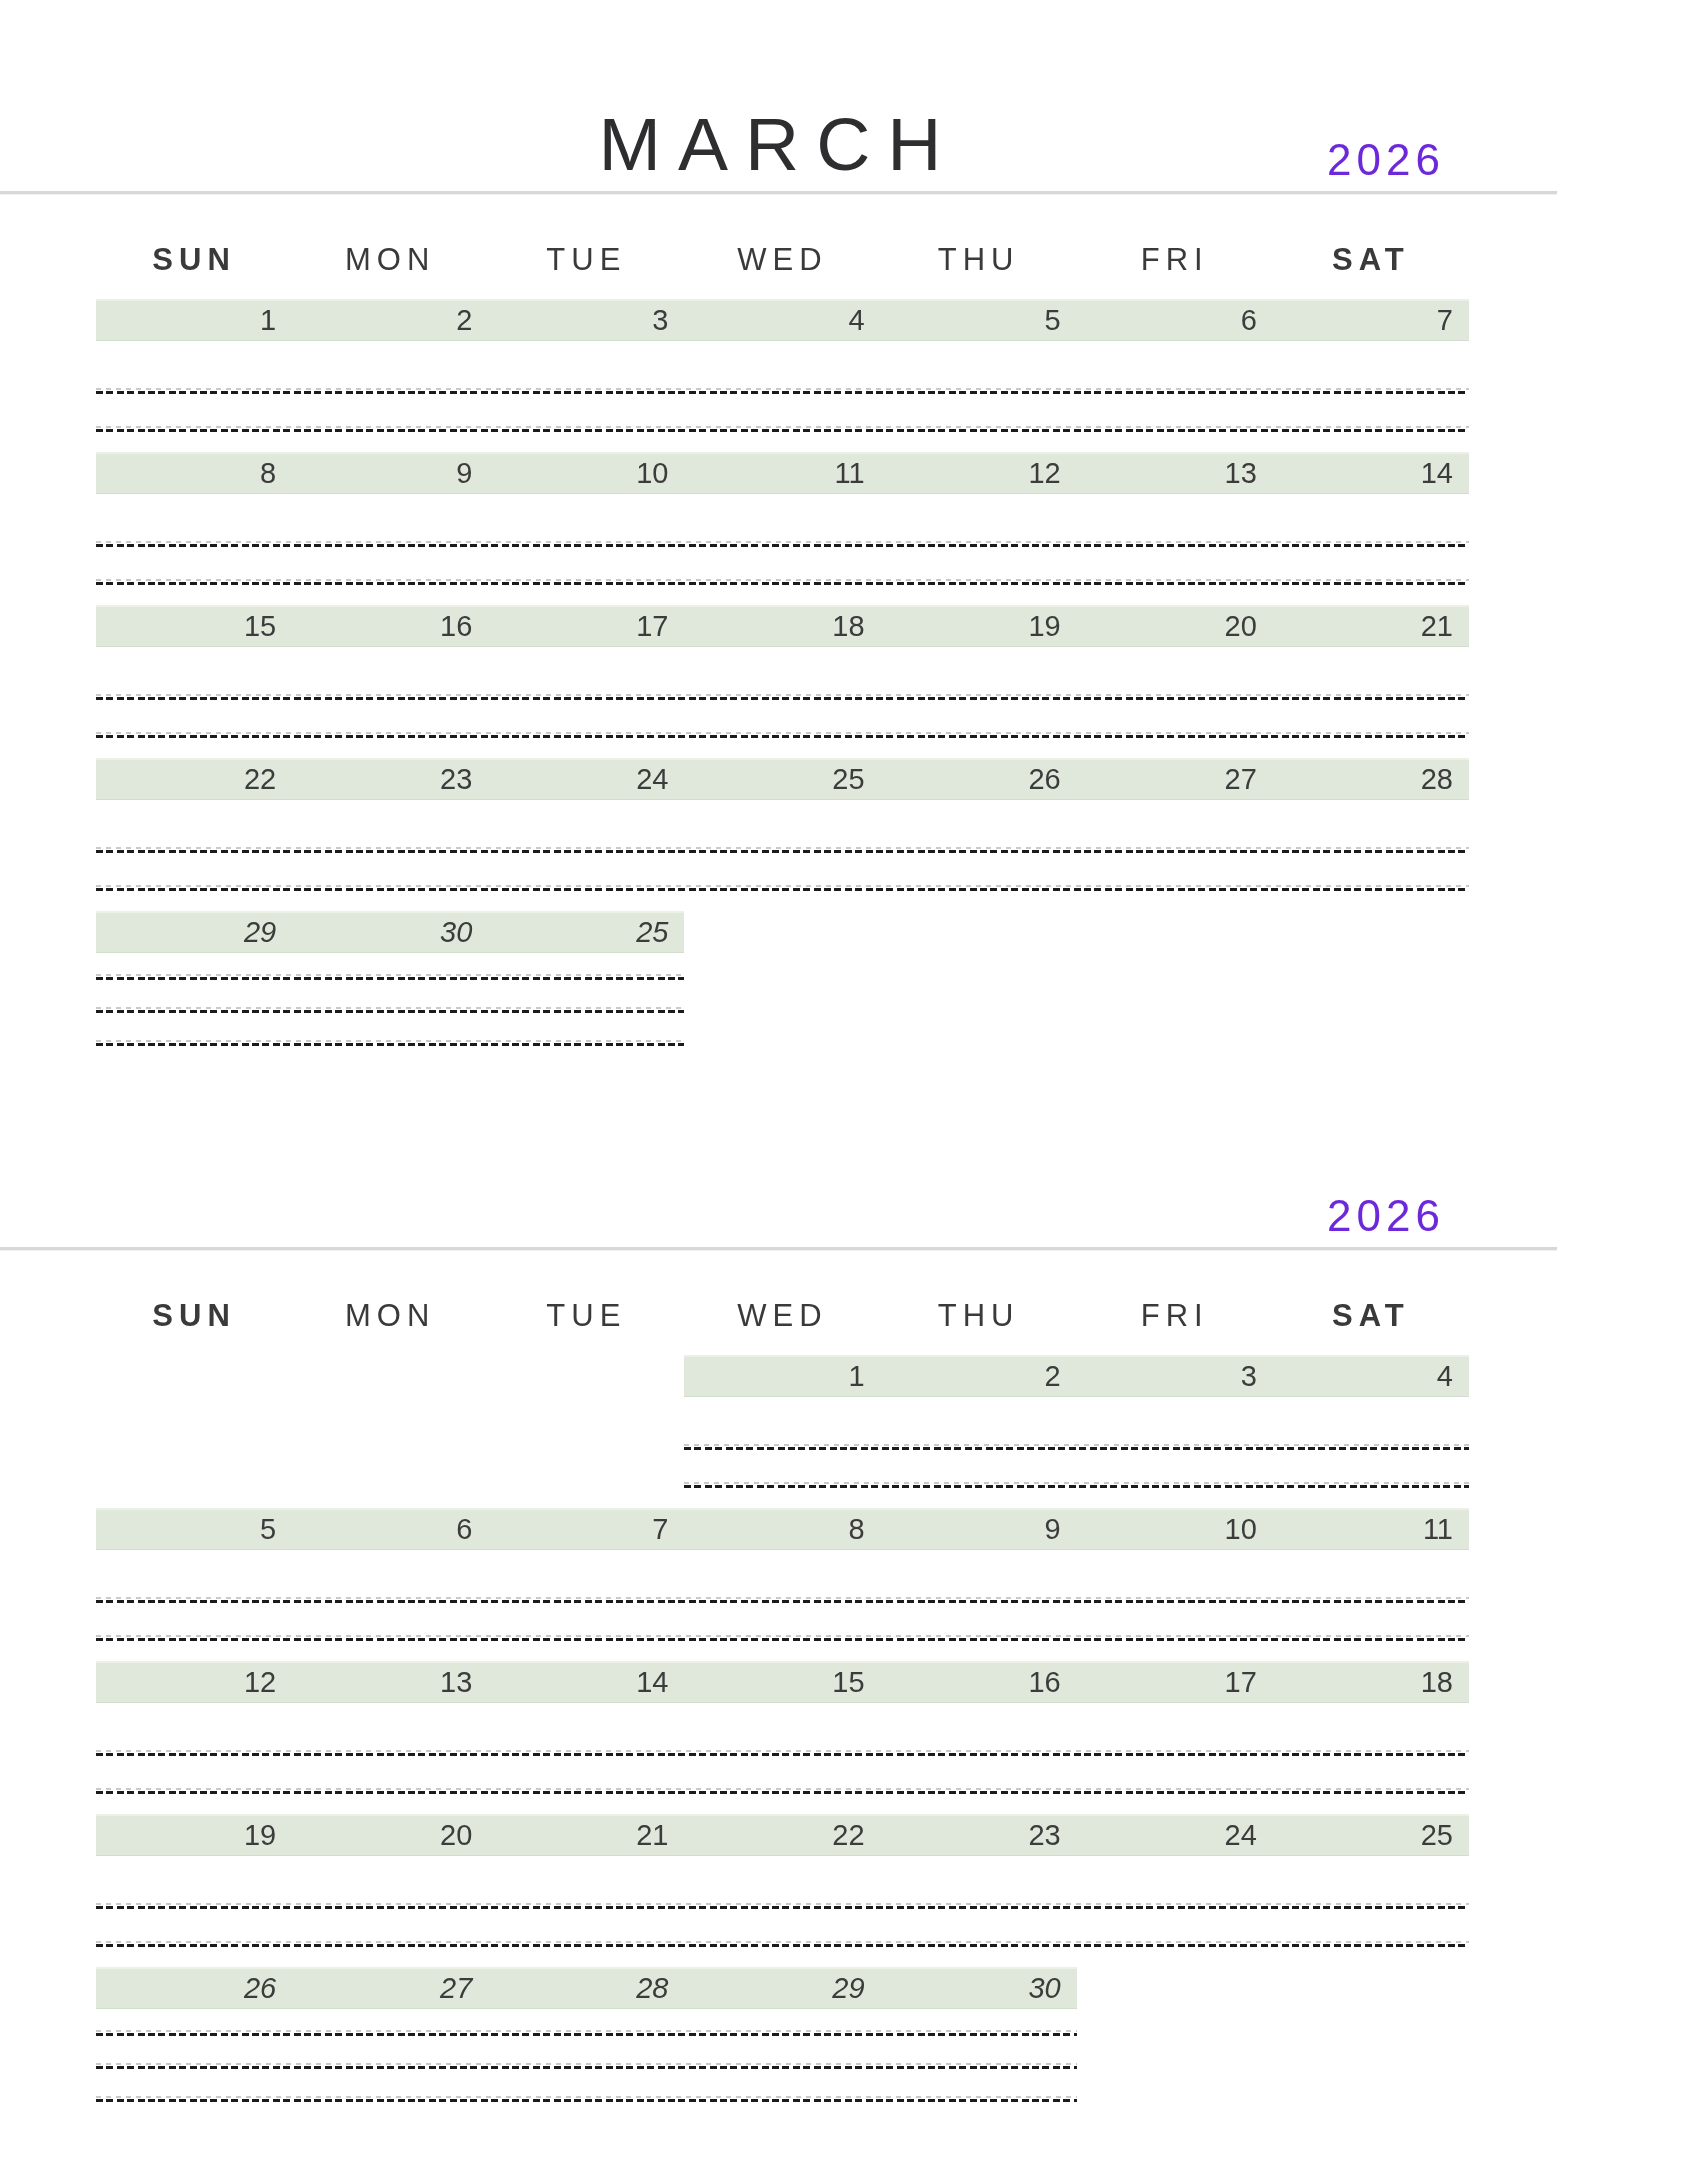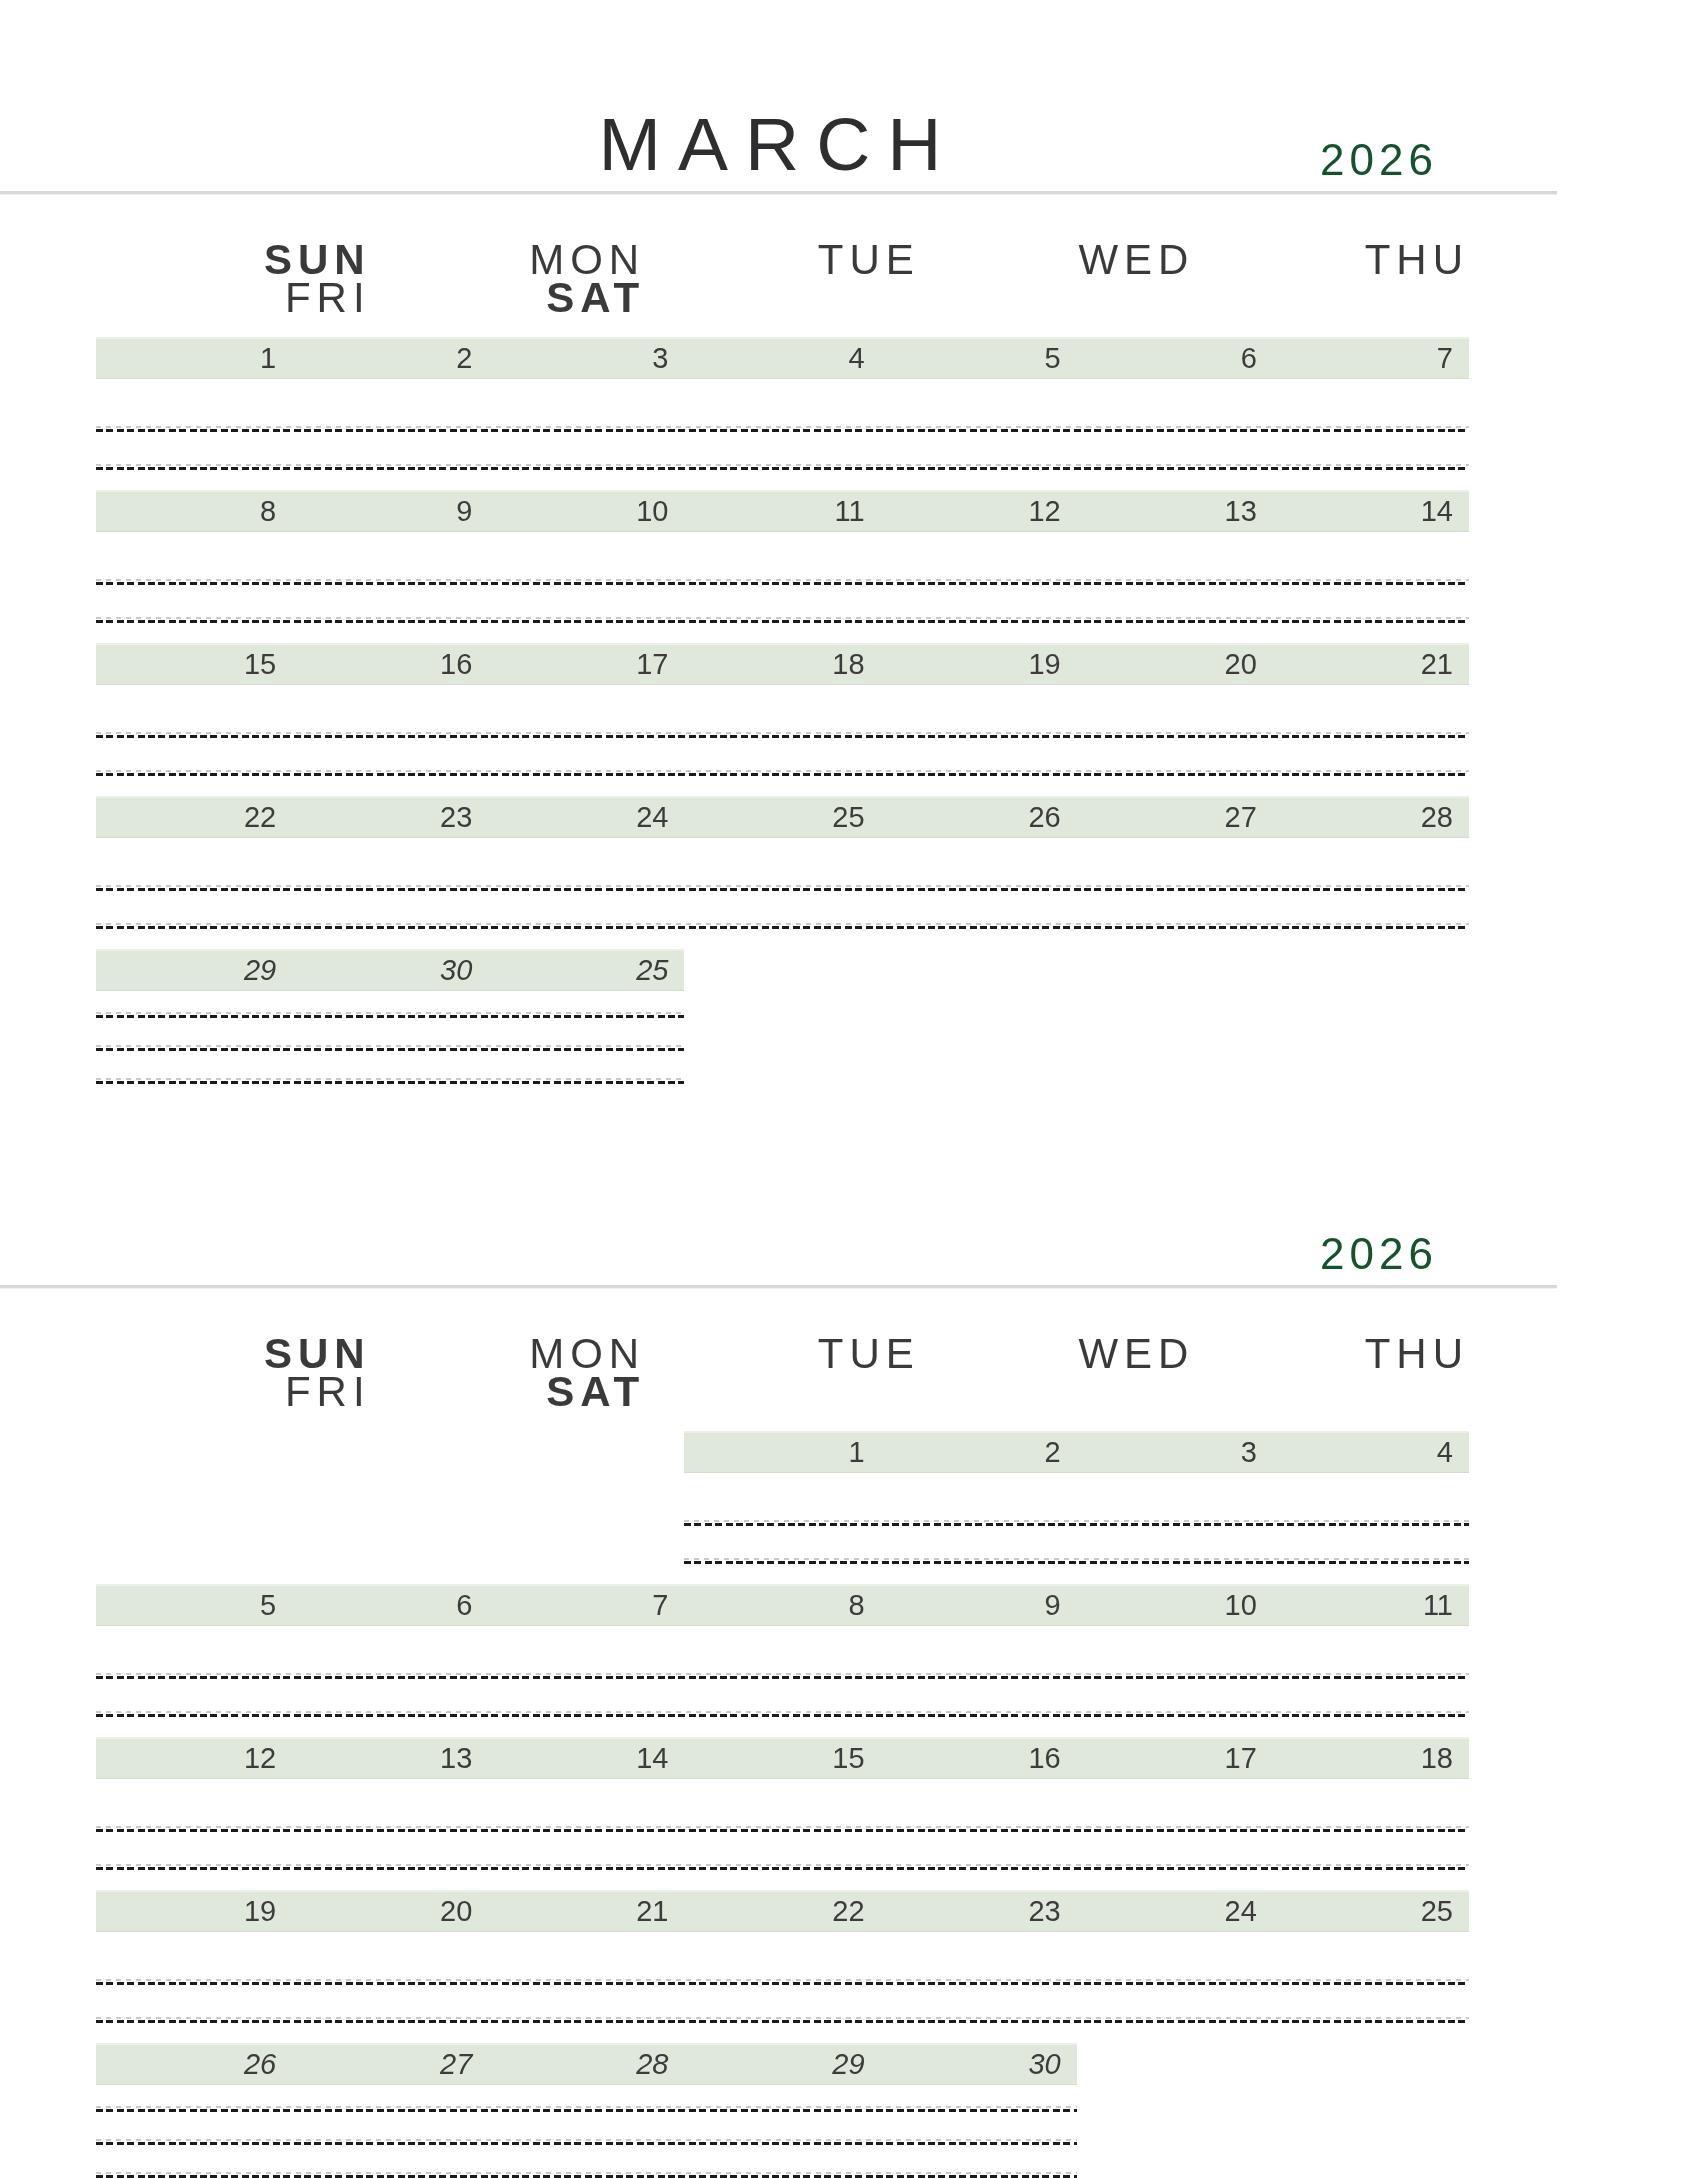--- a/index.html
+++ b/index.html
@@ -10,32 +10,32 @@
   .month { position:relative; width:100%; }
   .title-row { position:relative; text-align:center; height:79px; }
   .month--march .title-row { margin-top:105px; }
   .month--april .title-row { margin-top:111px; }
   .month-title {
     margin:0; display:inline-block;
     font-size:75px; line-height:79px; font-weight:300;
     letter-spacing:17px; color:#2e2e30; white-space:nowrap;
   }
   .year {
-    position:absolute; right:119px; bottom:0;
-    font-size:44px; line-height:48px; letter-spacing:5px; color:#14532d;
+    position:absolute; right:112px; bottom:0;
+    font-size:44px; line-height:48px; letter-spacing:5px; color:#6d28d9;
   }
   .divider {
     margin-top:7px; height:3px; width:100%;
     background:#d7d7d7; border-bottom:1px solid #f1f1f1;
   }
   .weekday-row {
     margin:46px 88px 0 96px;
-    display:grid; grid-template-columns:repeat(5,1fr);
-    font-size:42px; line-height:38px; letter-spacing:6px;
-    color:#3a3a3a; text-align:right;
+    display:grid; grid-template-columns:repeat(7,1fr);
+    font-size:31px; line-height:38px; letter-spacing:6px;
+    color:#3a3a3a; text-align:center;
   }
   .weekday { font-weight:400; }
   .weekday.bold { font-weight:700; }
   .weeks { margin:20px 88px 0 96px; position:relative; }
   .week { position:relative; height:153px; }
   .week--last { height:139px;font-style:italic; }
   .band {
     position:absolute; top:0; height:42px; box-sizing:border-box;
     background:var(--band, #dfe8da);
     border-top:2px solid #ecf1e7; border-bottom:1px solid #d2decb;

